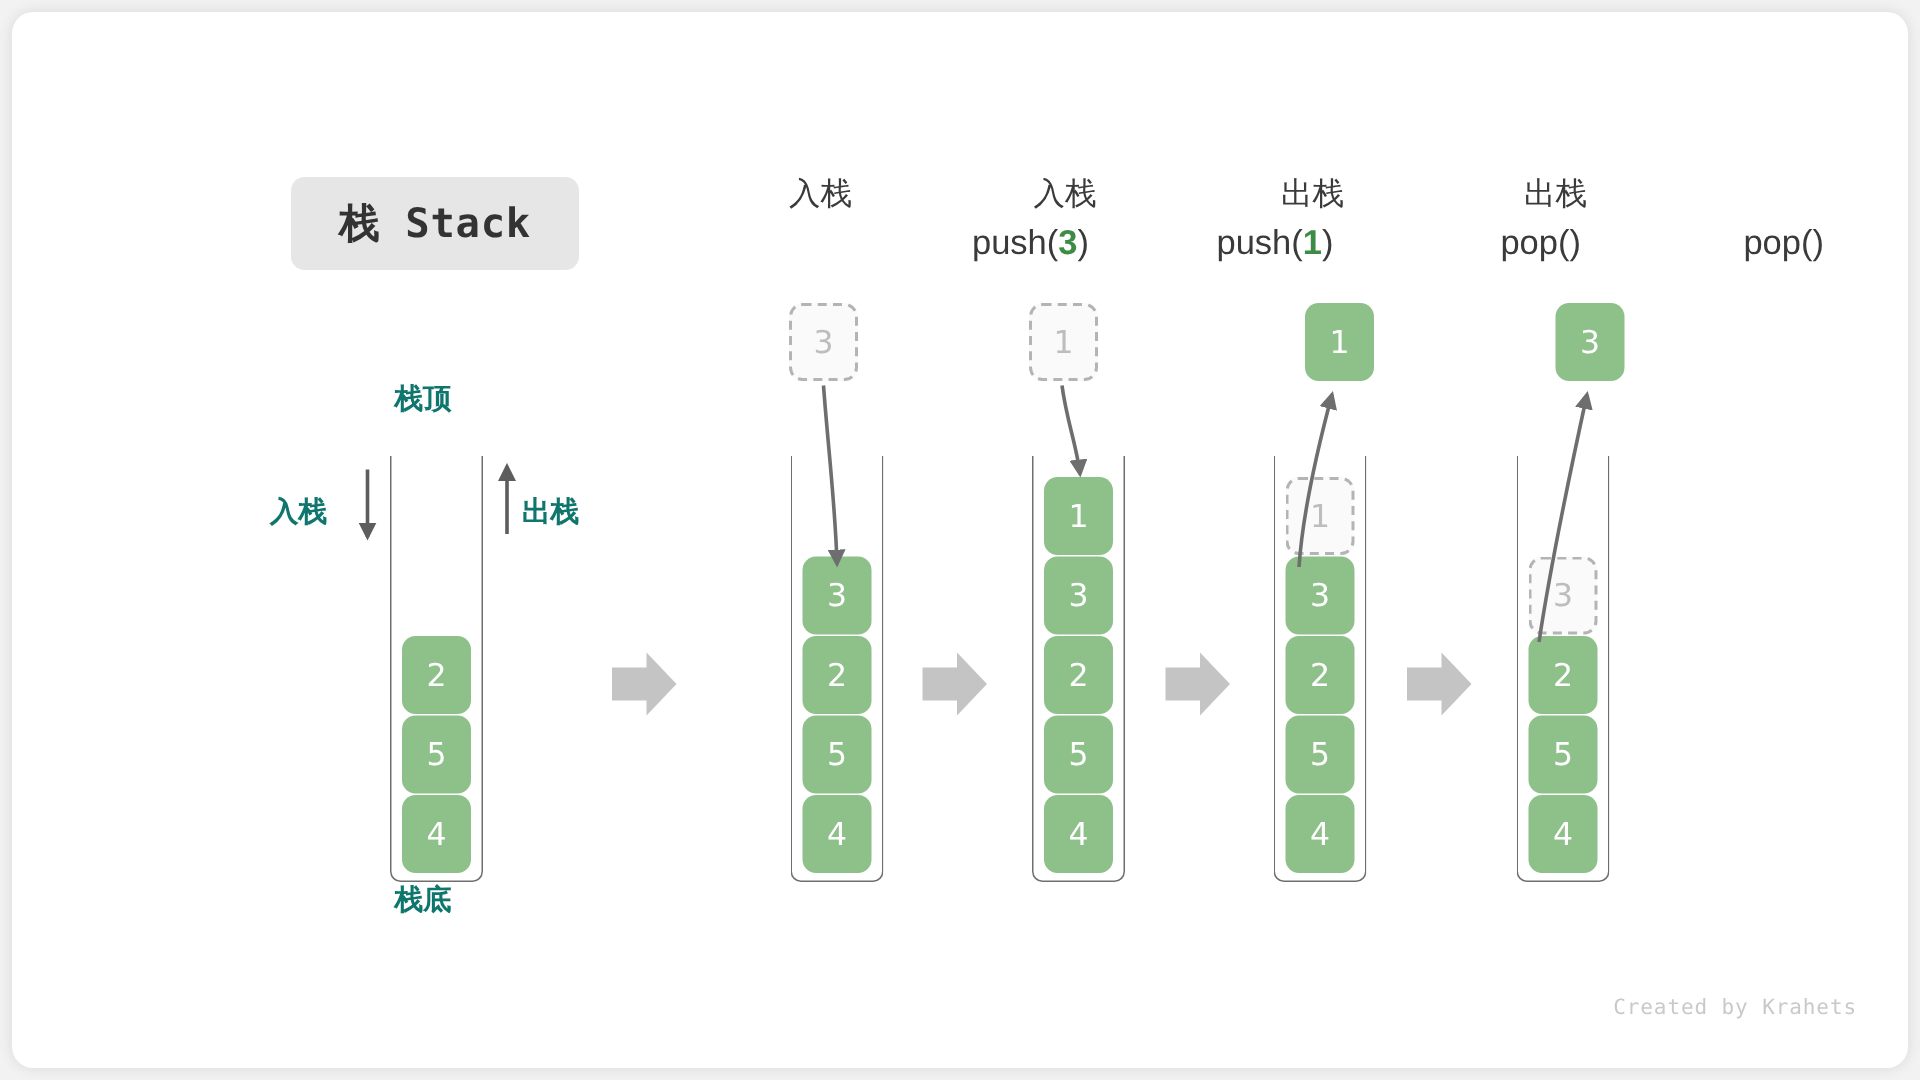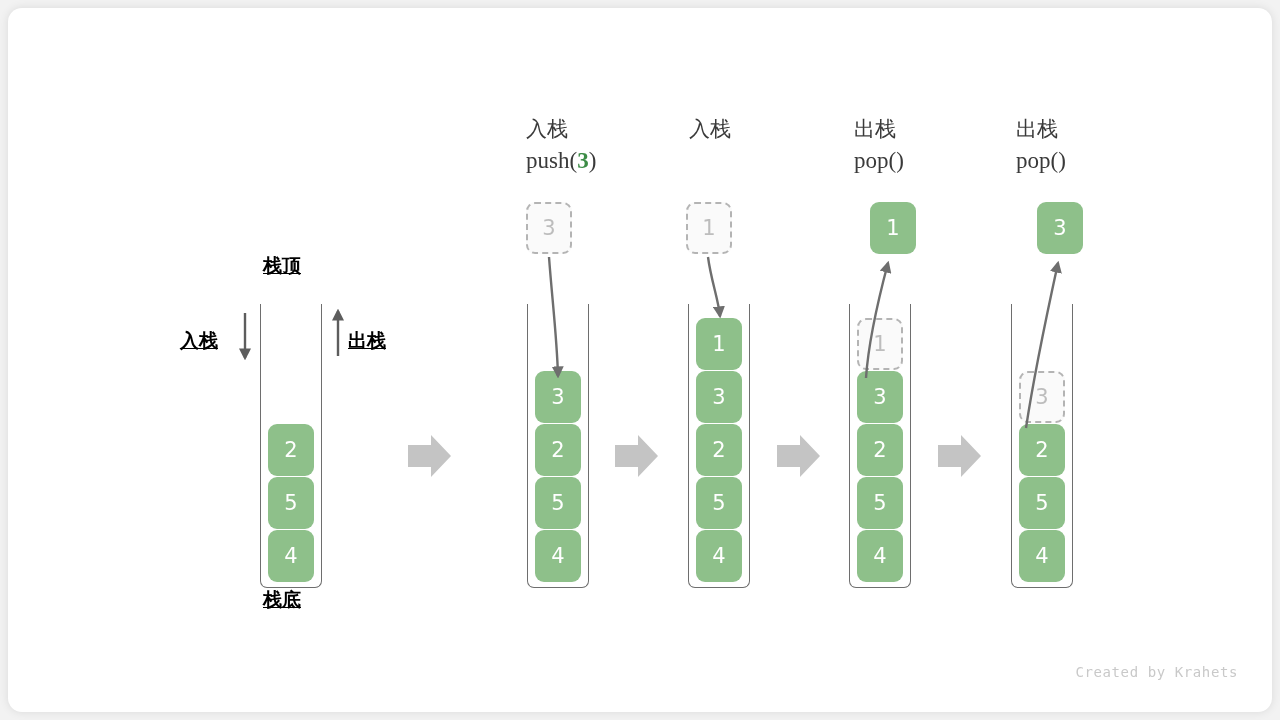--- a/index.html
+++ b/index.html
@@ -49,23 +49,22 @@
     letter-spacing: 0.5px;
     white-space: nowrap;
   }
 
   
   .cn-label {
     position: absolute;
     font-family: "DejaVu Sans", "Liberation Sans", sans-serif;
     font-size: 19px;
     font-weight: bold;
-    color: #000000;
-    white-space: nowrap;
-    text-decoration: underline;
+    color: #0f766e;
+    white-space: nowrap;
   }
   #label-top    { left: 255px; top: 245px; }
   #label-bottom { left: 255px; top: 579px; }
   #label-push   { left: 172px; top: 320px; }
   #label-pop    { left: 340px; top: 320px; }
 
   
   .col-header {
     position: absolute;
     top: 106px;
@@ -73,24 +72,25 @@
     text-align: left;
     color: #3a3a3a;
   }
   .col-header .cn {
     font-family: "DejaVu Sans", "Liberation Sans", sans-serif;
     font-size: 21px;
     line-height: 30px;
     white-space: nowrap;
   }
   .col-header .code {
-    font-family: Liberation Serif, serif;
+    font-family: Liberation Sans, sans-serif;
     font-size: 23px;
     line-height: 34px;
     white-space: nowrap;
+    text-align: right;
   }
   .col-header .code .num {
     color: #3c8c46;
     font-weight: bold;
   }
 
   
   .stack {
     position: absolute;
     width: 62px;
@@ -171,32 +171,36 @@
     letter-spacing: 0.6px;
     white-space: nowrap;
   }
 </style>
 </head>
 <body>
 
 <div id="canvas">
   <div id="card">
 
+    <div id="title-badge">
+      <span class="t">栈 Stack</span>
+    </div>
 
     <div class="cn-label" id="label-top">栈顶</div>
     <div class="cn-label" id="label-bottom">栈底</div>
     <div class="cn-label" id="label-push">入栈</div>
     <div class="cn-label" id="label-pop">出栈</div>
 
     <div class="col-header" id="hdr-1" style="left:518px;">
       <div class="cn">入栈</div>
       <div class="code"><span>push(</span><span class="num">3</span><span>)</span></div>
     </div>
     <div class="col-header" id="hdr-2" style="left:681px;">
       <div class="cn">入栈</div>
+      <div class="code"><span>push(</span><span class="num">1</span><span>)</span></div>
     </div>
     <div class="col-header" id="hdr-3" style="left:846px;">
       <div class="cn">出栈</div>
       <div class="code"><span>pop(</span><span class="num"></span><span>)</span></div>
     </div>
     <div class="col-header" id="hdr-4" style="left:1008px;">
       <div class="cn">出栈</div>
       <div class="code"><span>pop(</span><span class="num"></span><span>)</span></div>
     </div>
 

